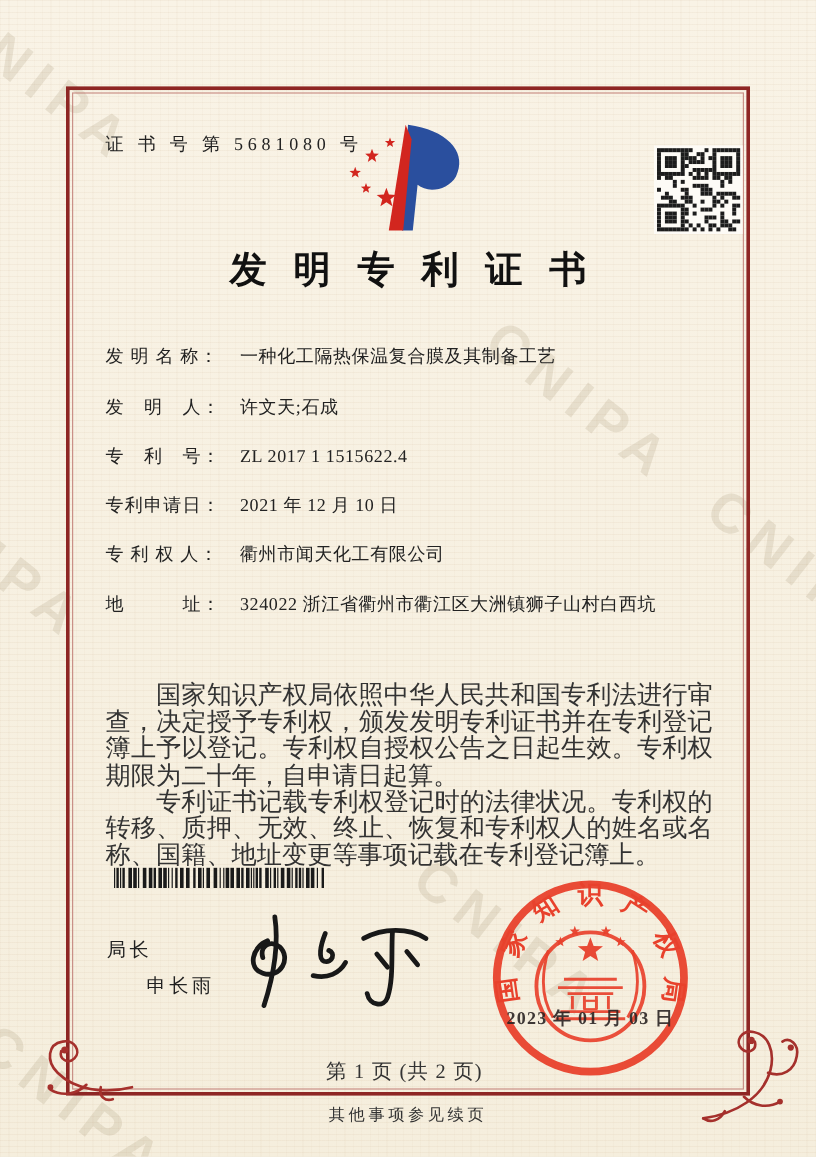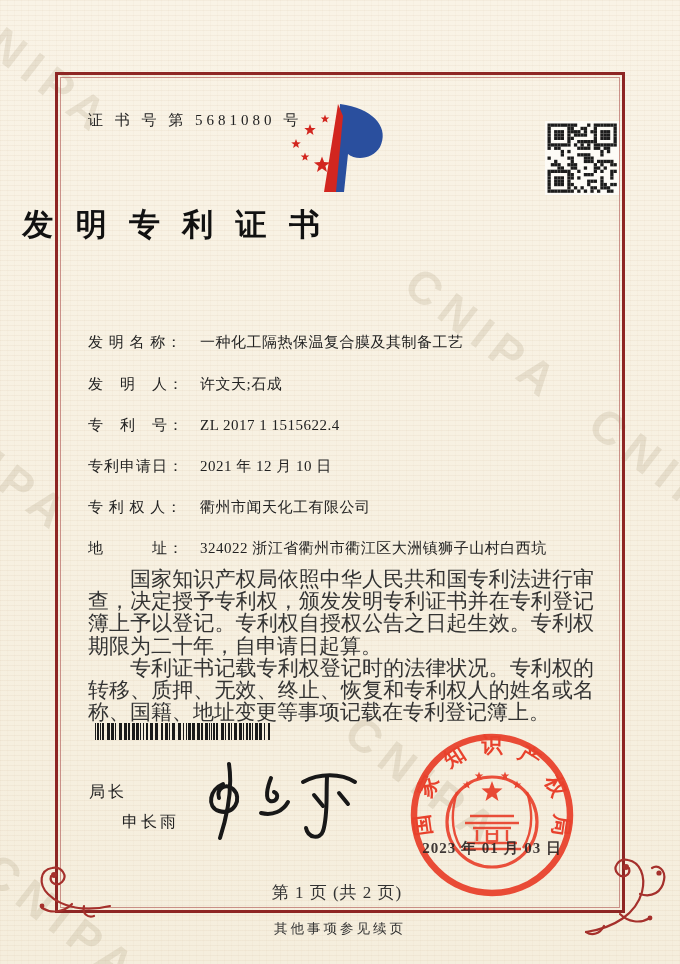--- a/index.html
+++ b/index.html
@@ -31,25 +31,25 @@
   .frame-inner{
     position:absolute;inset:2px;
     border:1px solid rgba(190,120,112,0.8);
   }
   .cert-no{
     position:absolute;left:88px;top:111px;
     font-size:15px;letter-spacing:4px;color:#222;
   }
   .title{
     position:absolute;left:0;top:204px;width:680px;
-    font-size:31px;font-weight:bold;color:#111;
+    text-align:center;font-size:31px;font-weight:bold;color:#111;
     letter-spacing:0.72em;text-indent:0.72em;white-space:nowrap;
   }
   .row{position:absolute;left:88px;width:505px;font-size:15px;line-height:20px;color:#222;white-space:nowrap;}
-  .row .lbl{display:inline-block;min-width:112px;letter-spacing:1px;margin-top:44px;}
+  .row .lbl{display:inline-block;min-width:112px;letter-spacing:1px;}
   .row .val{letter-spacing:0.5px;}
   .grant2{position:absolute;left:258px;top:0;}
   .body-text{
     position:absolute;left:88px;top:568px;width:506px;
     font-size:21px;line-height:29.5px;line-height:22.2px;
     text-align:justify;color:#333;
   }
   .body-text p{margin:0;text-indent:2em;}
   .sig-title{position:absolute;left:89px;top:782px;font-size:16px;letter-spacing:3px;color:#222;}
   .sig-name{position:absolute;left:89px;top:812px;font-size:16px;letter-spacing:3px;color:#222;margin-left:33px;}

